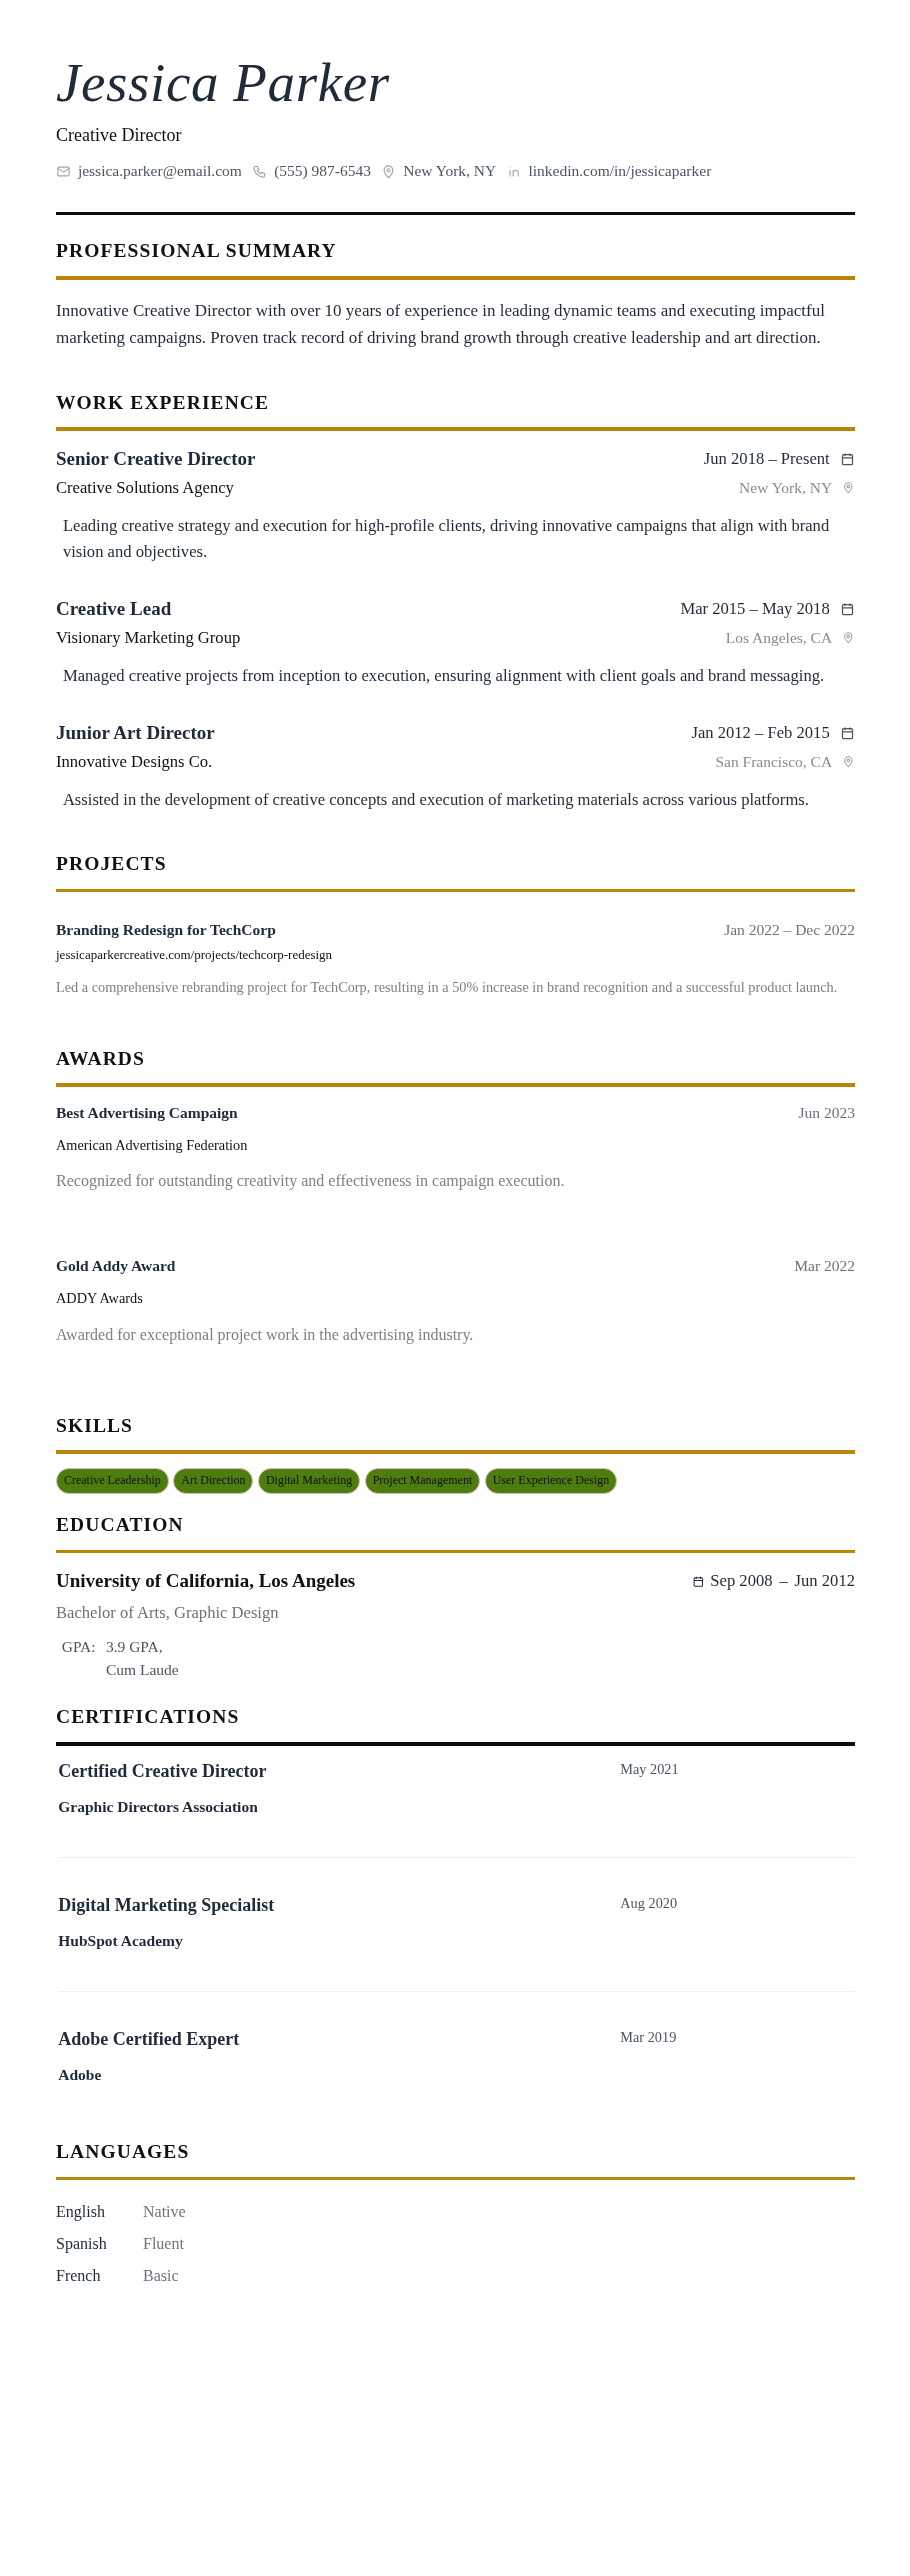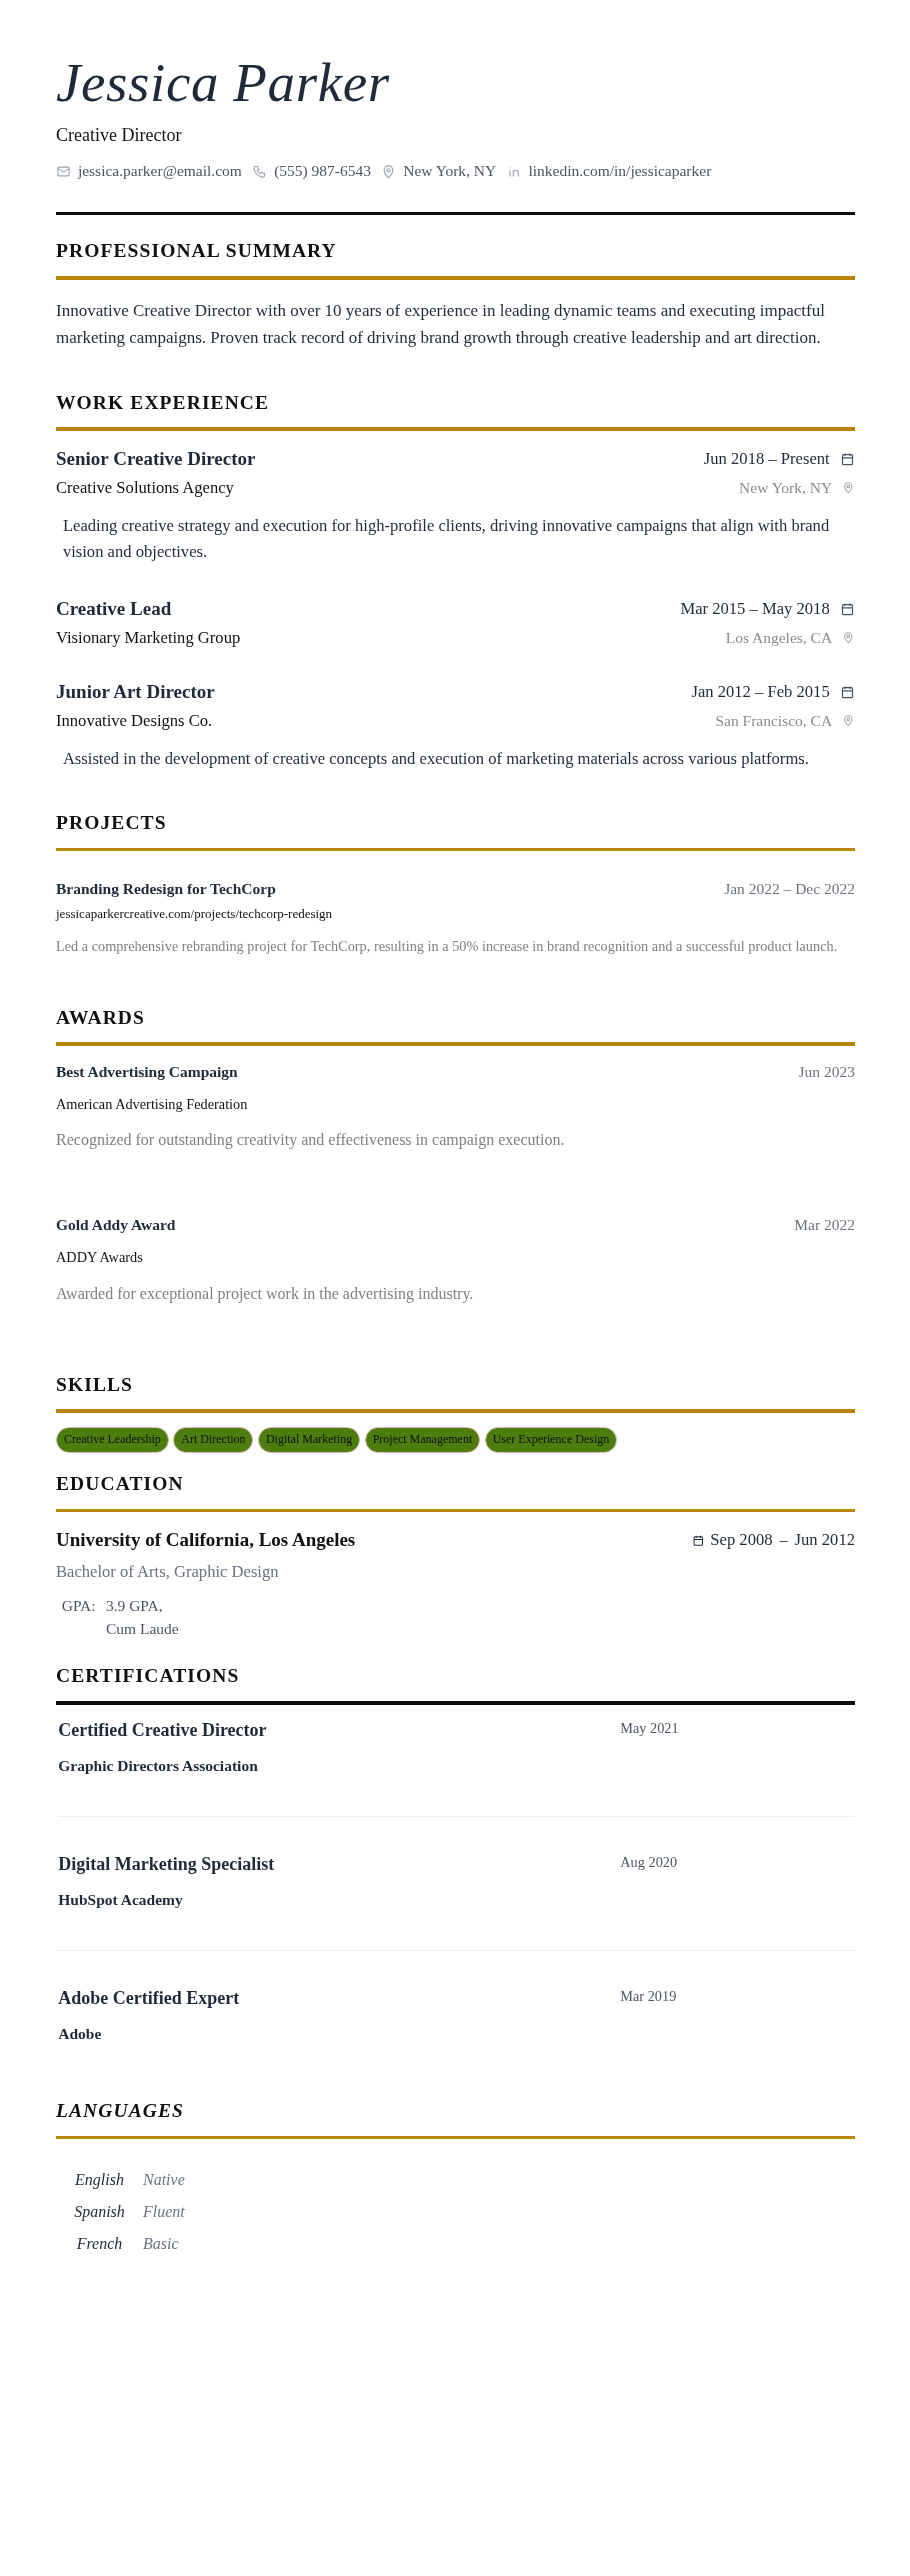--- a/index.html
+++ b/index.html
@@ -132,22 +132,22 @@
     
     .certs-section { margin-top: 25px; }
     .cert { margin-top: 15px; width: 799px; padding-left: 2.3px; }
     .cert-row { display: flex; }
     .cert-title { font-size: 18px; font-weight: 700; color: #1f2a3a; width: 562px; }
     .cert-date { font-size: 14.3px; color: #4b5563; }
     .cert-org { margin-top: 16px; font-size: 15.5px; font-weight: 700; color: #1f2a3a; }
     .cert-divider { margin-top: 41px; height: 1.1px; background: #eeeeee; width: 797px; }
     .cert + .cert { margin-top: 37px; }
     
-    .languages-section { margin-top: 57px; font-style: italic; }
-    .languages { margin-top: 25px; text-align: center; }
+    .languages-section { margin-top: 57px; }
+    .languages { margin-top: 16px; }
     .lang-row { display: flex; font-size: 16px; line-height: 32px; }
     .lang-name { width: 87px; color: #1f2a3a; }
     .lang-level { color: #6b7280; }
   </style>
 </head>
 <body>
 
 <div class="page">
 
   <header>
@@ -232,20 +232,21 @@
       <div class="row">
         <div class="job-company">Visionary Marketing Group</div>
         <div class="job-location">
           <span>Los Angeles, CA</span>
           <svg viewBox="0 0 24 24">
               <path d="M12 22s7-7 7-12a7 7 0 0 0-14 0c0 5 7 12 7 12z"></path>
               <circle cx="12" cy="10" r="2.5"></circle>
             </svg>
         </div>
       </div>
+      <p class="job-desc">Managed creative projects from inception to execution, ensuring alignment with client goals and brand messaging.</p>
     </div>
 
     <div class="job">
       <div class="row">
         <div class="job-title">Junior Art Director</div>
         <div class="job-date">
           <span>Jan 2012 – Feb 2015</span>
           <svg viewBox="0 0 24 24">
               <rect x="4" y="5" width="16" height="16" rx="2"></rect>
               <path d="M4 10h16M8 3v4M16 3v4"></path>

